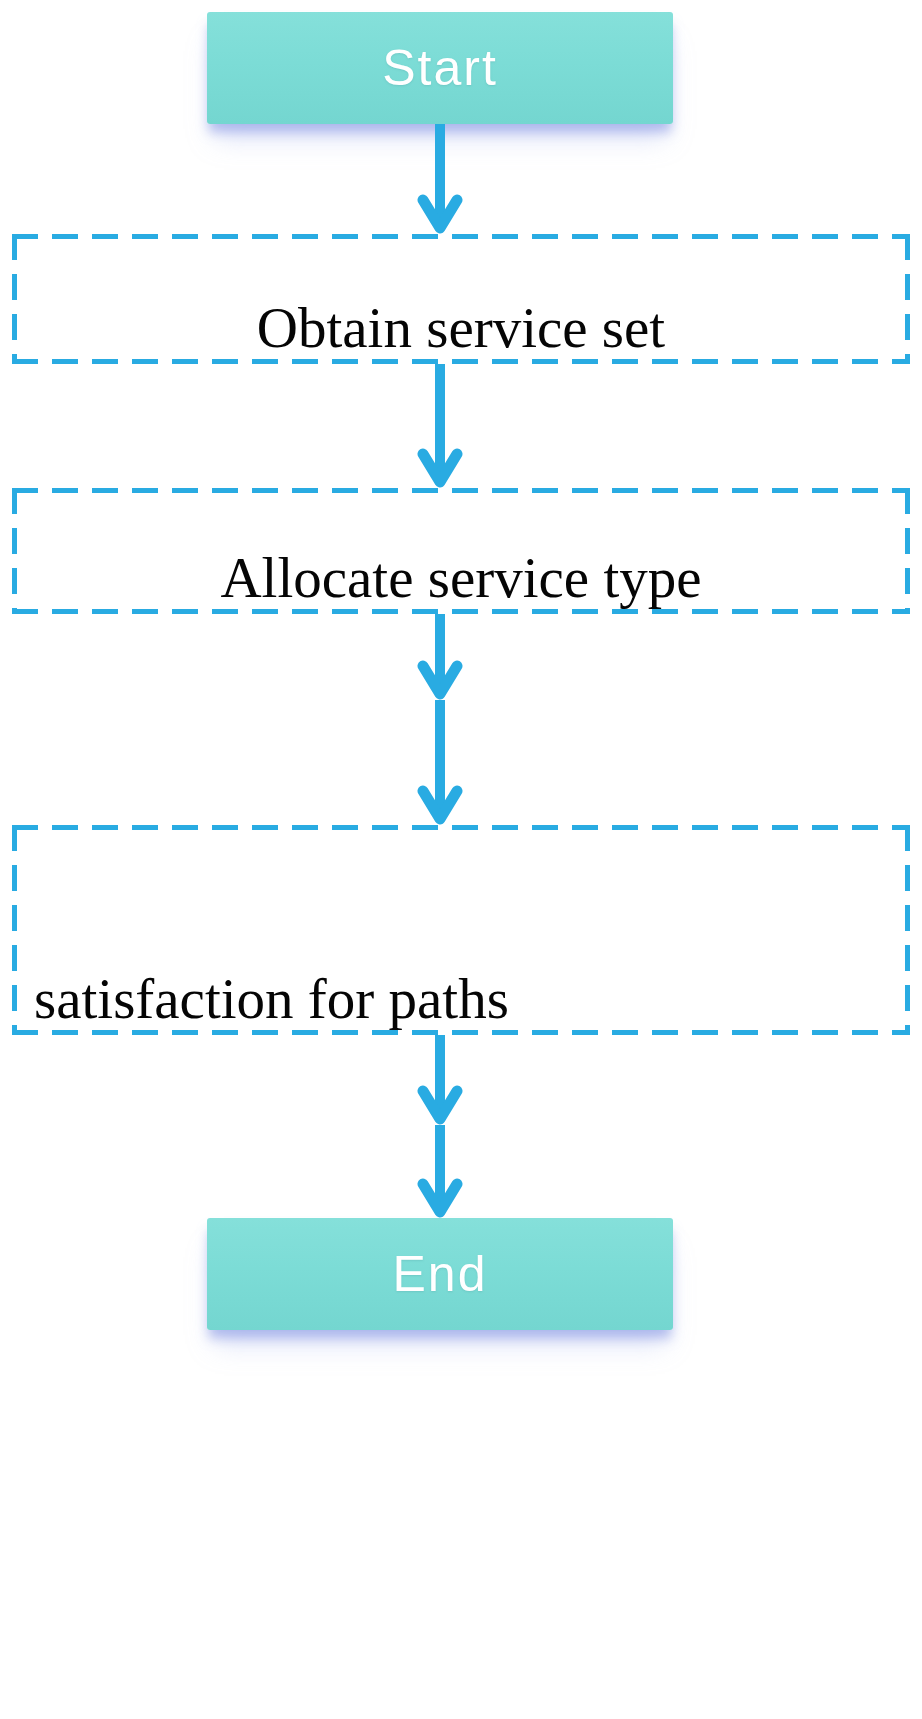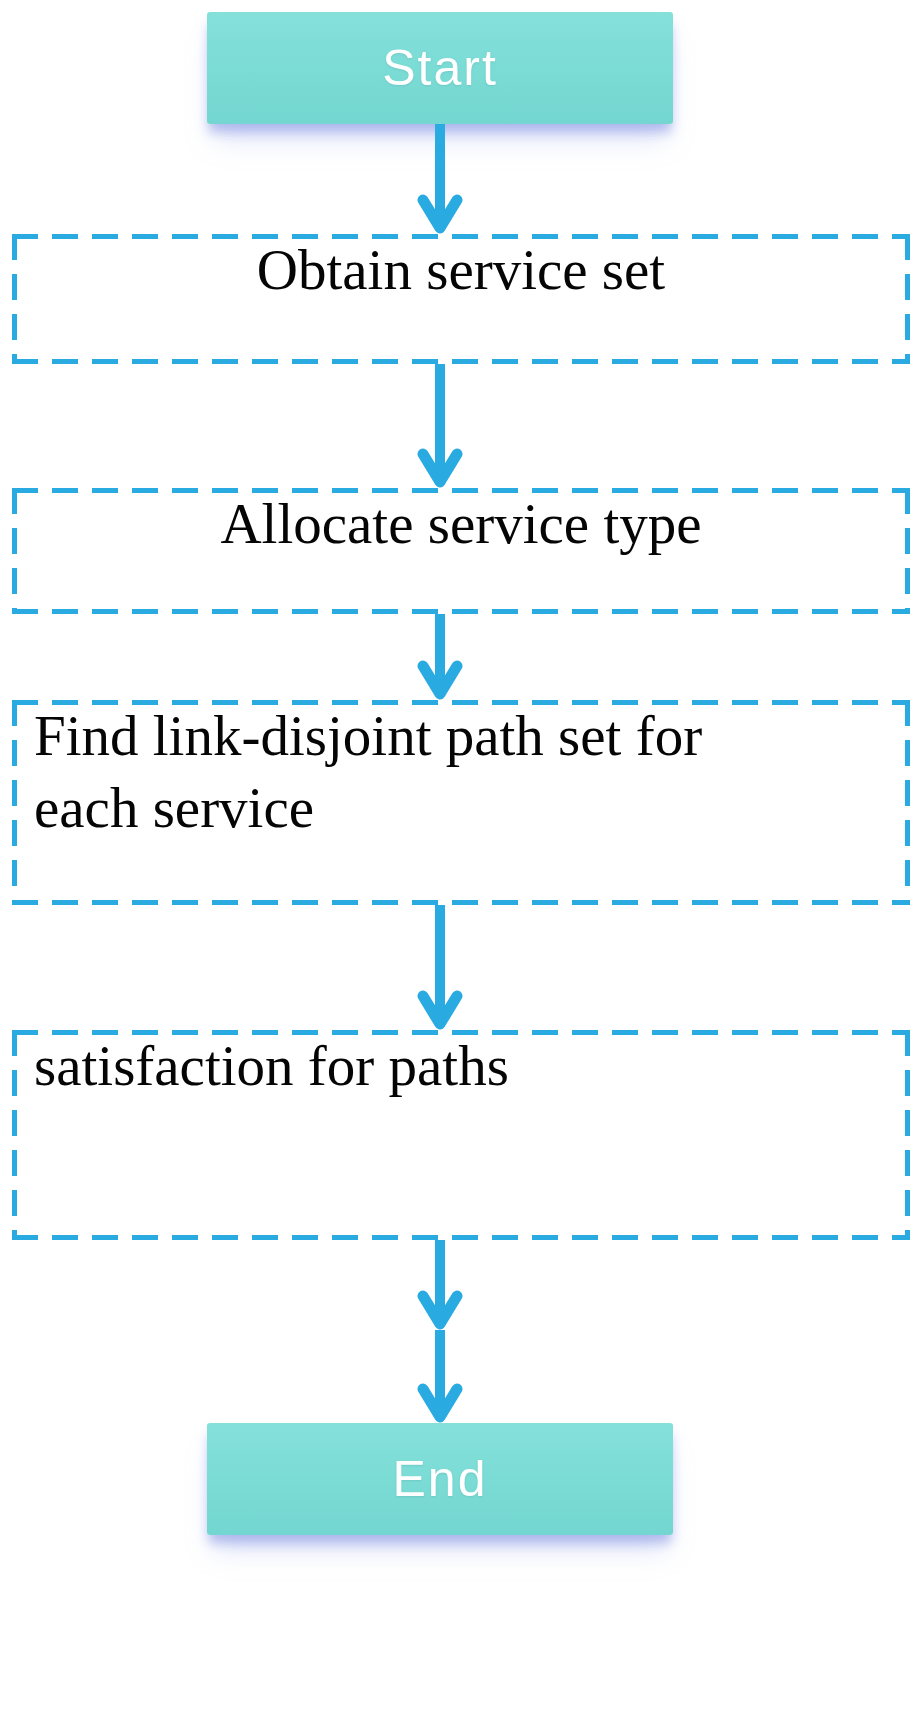--- a/index.html
+++ b/index.html
@@ -43,21 +43,21 @@
     position:relative;
     width:898px;
     background-image:
       repeating-linear-gradient(to right,  var(--blue) 0 26px, transparent 26px 40px),
       repeating-linear-gradient(to right,  var(--blue) 0 26px, transparent 26px 40px),
       repeating-linear-gradient(to bottom, var(--blue) 0 26px, transparent 26px 40px),
       repeating-linear-gradient(to bottom, var(--blue) 0 26px, transparent 26px 40px);
     background-position:left top, left bottom, left top, right top;
     background-size:100% 5px, 100% 5px, 5px 100%, 5px 100%;
     background-repeat:no-repeat;
-    display:flex;flex-direction:column;justify-content:flex-start;
+    display:flex;flex-direction:column;justify-content:flex-end;
     color:var(--ink);
     font-size:57px;
     line-height:1.26;
   }
   .process.center{align-items:center;text-align:center;}
   .process.left{padding:0 22px;align-items:flex-start;text-align:left;}
   .process .line{white-space:nowrap;}
   .process .line.spread{letter-spacing:0.27em;word-spacing:0.30em;}
   .p1{height:130px;}
   .p2{height:126px;}
@@ -106,24 +106,20 @@
     <div class="line">Allocate service type</div>
   </div>
 
   <div class="arrow-cell a3">
     <svg width="60" height="86" viewBox="0 0 60 86">
       <line x1="30" y1="0" x2="30" y2="80" stroke="#29abe2" stroke-width="10"></line>
       <polyline points="13,52 30,80 47,52" fill="none" stroke="#29abe2" stroke-width="11" stroke-linecap="round" stroke-linejoin="round"></polyline>
     </svg>
   </div>
 
-  <div class="process left p3">
-    <div class="line">Find link-disjoint path set for</div>
-    <div class="line">each service</div>
-  </div>
 
   <div class="arrow-cell a4">
     <svg width="60" height="125" viewBox="0 0 60 125">
       <line x1="30" y1="0" x2="30" y2="119" stroke="#29abe2" stroke-width="10"></line>
       <polyline points="13,91 30,119 47,91" fill="none" stroke="#29abe2" stroke-width="11" stroke-linecap="round" stroke-linejoin="round"></polyline>
     </svg>
   </div>
 
   <div class="process left p4">
     <div class="line">satisfaction for paths</div>

